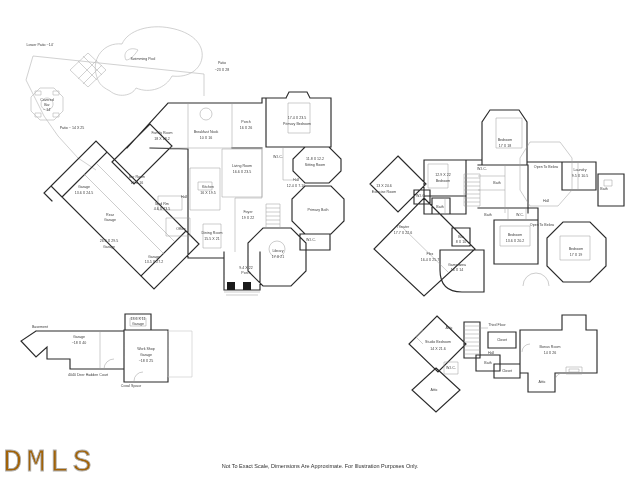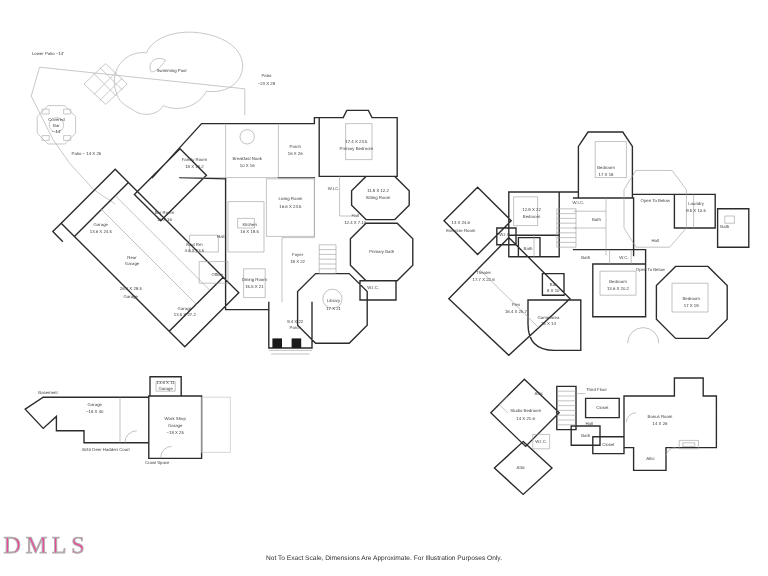--- a/index.html
+++ b/index.html
@@ -6,22 +6,22 @@
   .canvas{position:relative;width:640px;height:480px;background:#ffffff;overflow:hidden;
           font-family:"Liberation Sans",sans-serif;}
   svg{position:absolute;left:0;top:0;}
   .wall{fill:none;stroke:#2b2b2b;stroke-width:1.15;stroke-linejoin:miter;stroke-linecap:square;}
   .detail{fill:none;stroke:#9a9a9a;stroke-width:.5;}
   .site{fill:none;stroke:#bdbdbd;stroke-width:.7;}
   .lite{fill:none;stroke:#c7c7c7;stroke-width:.6;}
   .fillblk{fill:#1a1a1a;stroke:none;}
   text.label{font-family:"Liberation Sans",sans-serif;font-size:3.6px;fill:#3d3d3d;
              text-anchor:middle;}
-  .watermark{position:absolute;left:3px;top:444px;font-family:Liberation Serif, serif;
-             font-size:20px;letter-spacing:4px;color:#ec4899;-webkit-text-stroke:0.8px #b0b0b0;}
+  .watermark{position:absolute;left:3px;top:444px;font-family:Liberation Mono, monospace;
+             font-size:32px;letter-spacing:4px;color:#a16207;-webkit-text-stroke:0.8px #b0b0b0;}
   .disclaimer{position:absolute;left:0;right:0;bottom:11px;text-align:center;
               font-size:5.5px;color:#2f2f2f;}
 </style>
 </head>
 <body>
 
 <div class="canvas">
 
 <svg width="640" height="480" viewBox="0 0 640 480">
 

